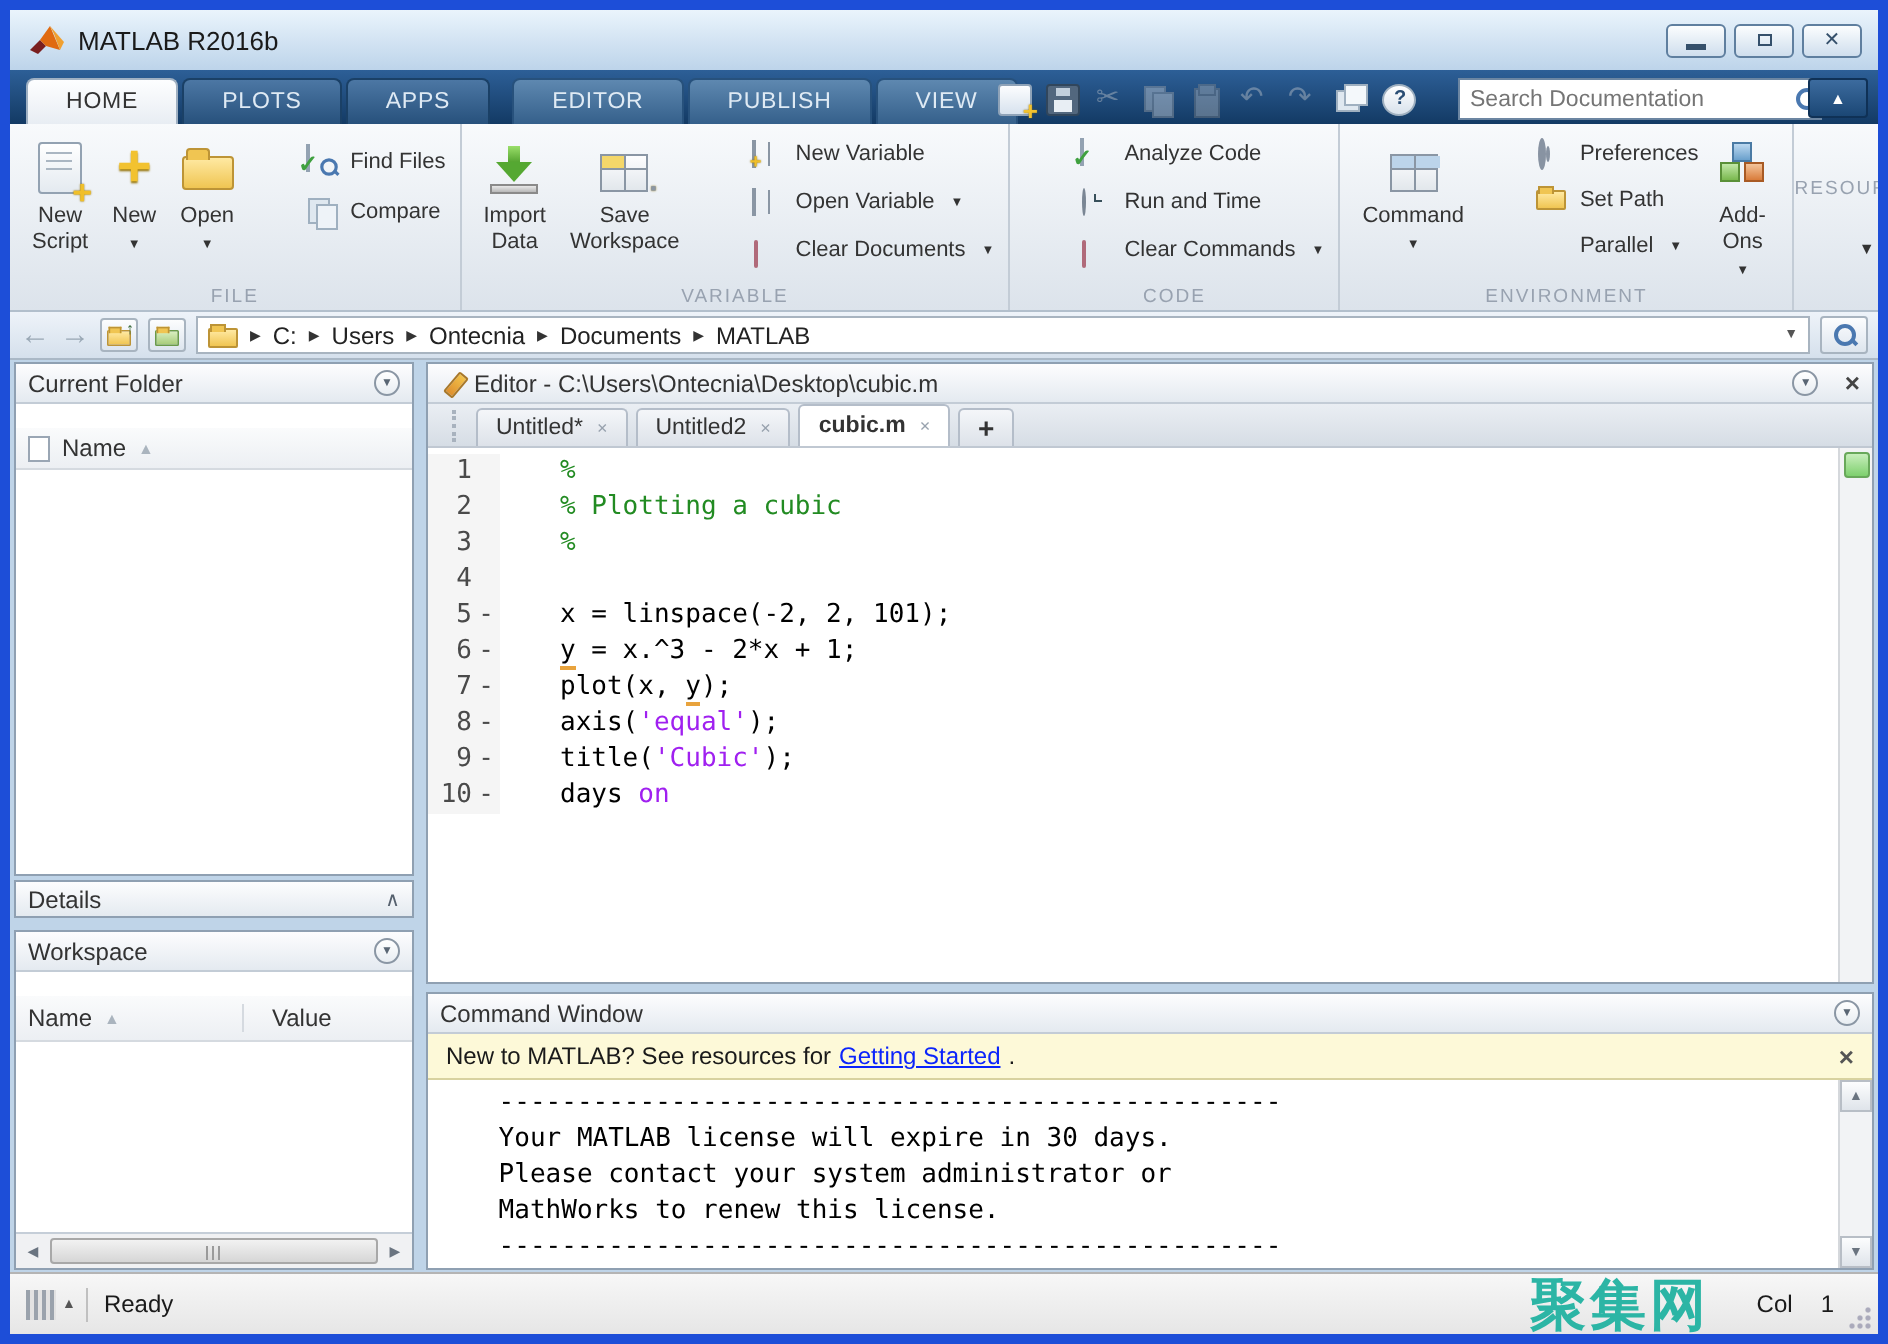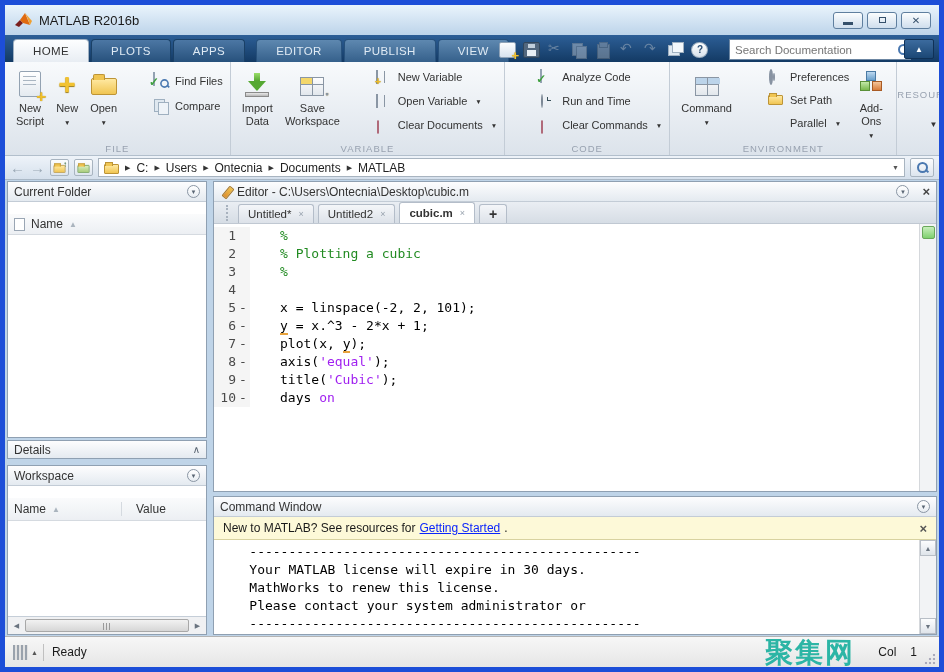--- a/index.html
+++ b/index.html
@@ -555,22 +555,22 @@
           <span>New to MATLAB? See resources for</span>
           <a href="#">Getting Started</a>
             <span>.</span>
           <span class="bx">×</span>
         </div>
         <div class="cw-body">
           <div class="cw-out">
             <div id="cw-lines">
                 <div class="out-line">    --------------------------------------------------</div>
                 <div class="out-line">    Your MATLAB license will expire in 30 days.</div>
+                <div class="out-line">    Please contact your system administrator or</div>
                 <div class="out-line">    MathWorks to renew this license.</div>
-                <div class="out-line">    Please contact your system administrator or</div>
                 <div class="out-line">    --------------------------------------------------</div>
               </div>
             <div class="prompt-row">
               <span class="fx">fx</span>
               <span class="fx-dd">▼</span>
               <span class="prompt">&gt;&gt;</span>
             </div>
           </div>
           <div class="cw-scroll">
             <span class="sbtn">▲</span>

